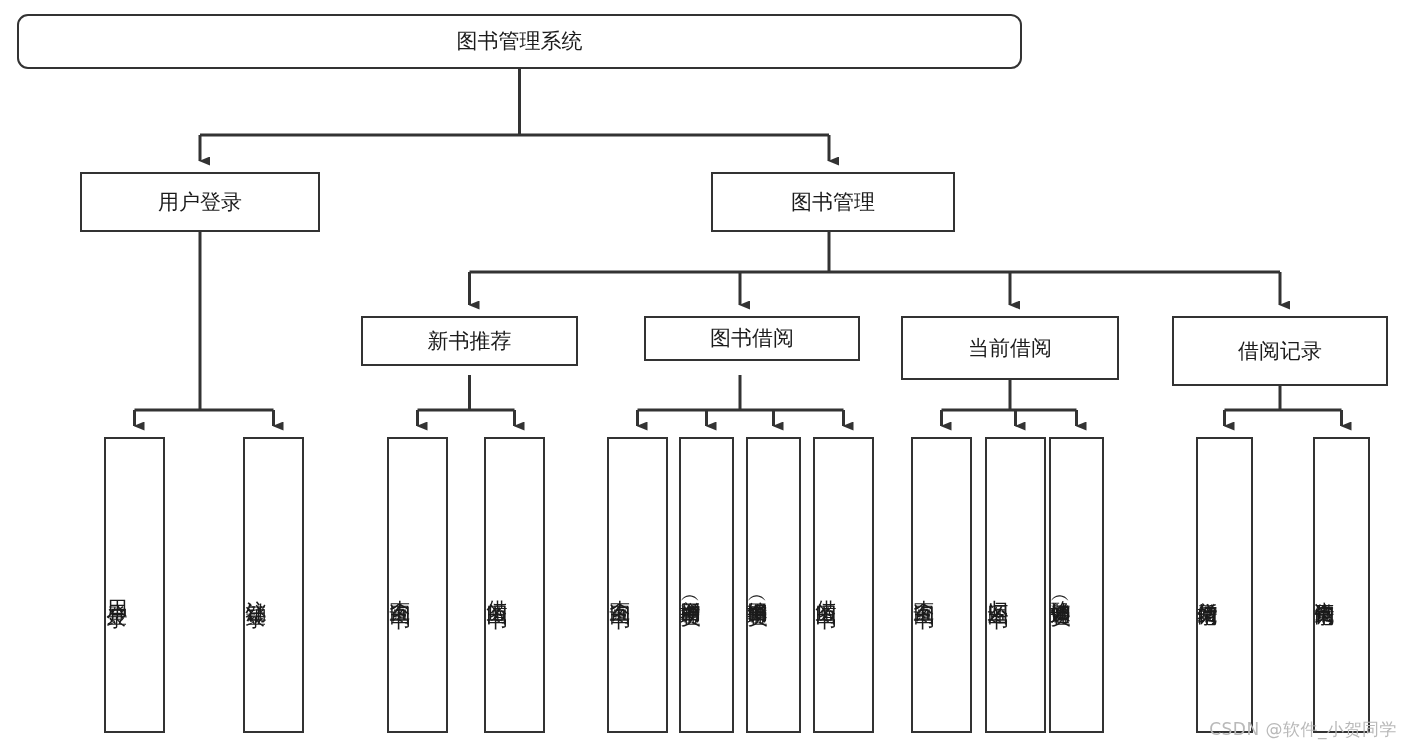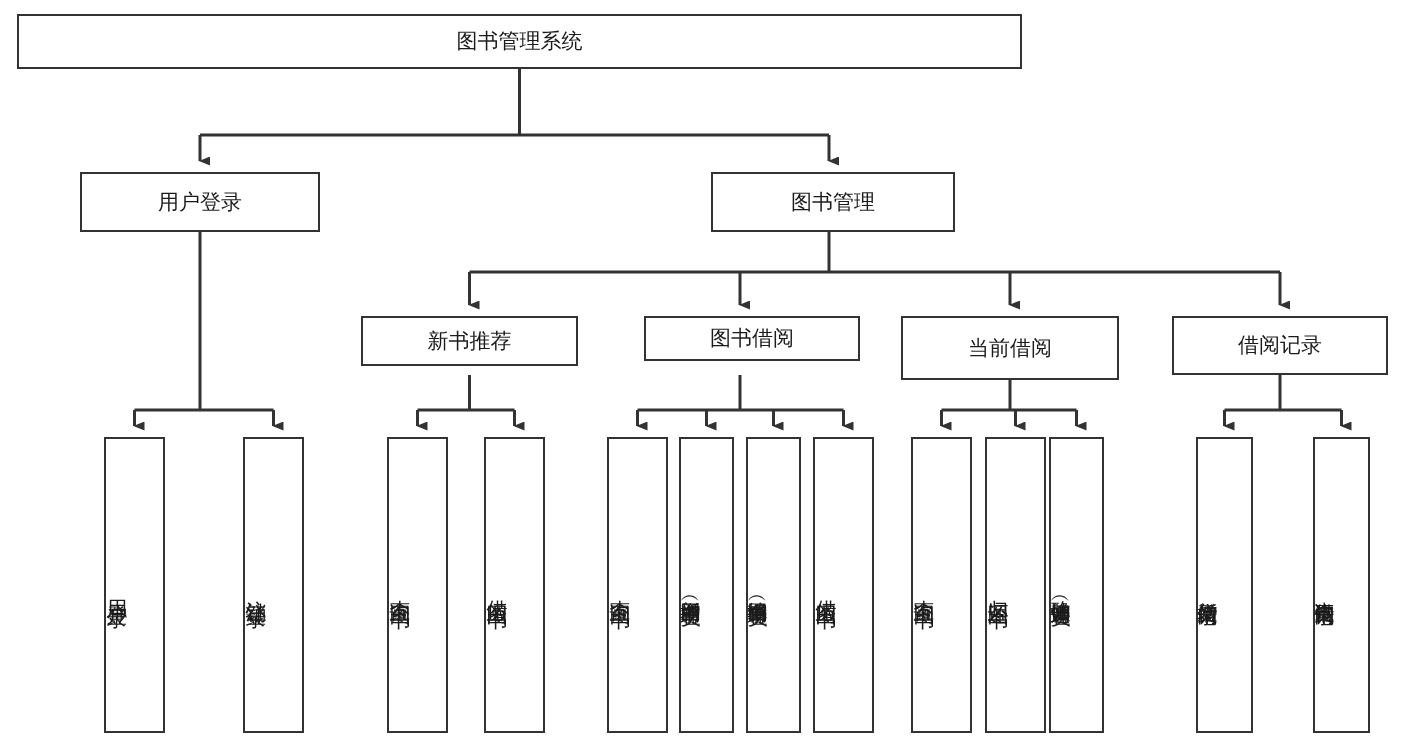--- a/index.html
+++ b/index.html
@@ -113,39 +113,39 @@
         <line x1="1015.5" y1="410" x2="1015.5" y2="426" stroke="#333333" stroke-width="3" marker-end="url(#arrowhead)"></line>
         <line x1="1076.5" y1="410" x2="1076.5" y2="426" stroke="#333333" stroke-width="3" marker-end="url(#arrowhead)"></line>
         <line x1="1280" y1="375" x2="1280" y2="410" stroke="#333333" stroke-width="3"></line>
         <line x1="1224.5" y1="410" x2="1341.5" y2="410" stroke="#333333" stroke-width="3"></line>
         <line x1="1224.5" y1="410" x2="1224.5" y2="426" stroke="#333333" stroke-width="3" marker-end="url(#arrowhead)"></line>
         <line x1="1341.5" y1="410" x2="1341.5" y2="426" stroke="#333333" stroke-width="3" marker-end="url(#arrowhead)"></line>
       </g>
   </svg>
 
   <div id="node-layer">
-      <div class="node h" style="left: 17px; top: 14px; width: 1005px; height: 55px;">
+      <div class="node h" style="left: 17px; top: 14px; width: 1005px; height: 55px; border-radius: 11px;">
         <span class="node-label">图书管理系统</span>
       </div>
       <div class="node h" style="left: 80px; top: 172px; width: 240px; height: 60px;">
         <span class="node-label">用户登录</span>
       </div>
       <div class="node h" style="left: 711px; top: 172px; width: 244px; height: 60px;">
         <span class="node-label">图书管理</span>
       </div>
       <div class="node h" style="left: 361px; top: 316px; width: 217px; height: 50px;">
         <span class="node-label">新书推荐</span>
       </div>
       <div class="node h" style="left: 644px; top: 316px; width: 216px; height: 45px;">
         <span class="node-label">图书借阅</span>
       </div>
       <div class="node h" style="left: 901px; top: 316px; width: 218px; height: 64px;">
         <span class="node-label">当前借阅</span>
       </div>
-      <div class="node h" style="left: 1172px; top: 316px; width: 216px; height: 59px;">
+      <div class="node h" style="left: 1172px; top: 316px; width: 216px; height: 70px;">
         <span class="node-label">借阅记录</span>
       </div>
       <div class="node v" style="left: 104px; top: 437px; width: 61px; height: 296px;">
         <span class="node-label">用户登录</span>
       </div>
       <div class="node v" style="left: 243px; top: 437px; width: 61px; height: 296px;">
         <span class="node-label">注销登录</span>
       </div>
       <div class="node v" style="left: 387px; top: 437px; width: 61px; height: 296px;">
         <span class="node-label">查询图书</span>
@@ -175,13 +175,14 @@
         <span class="node-label">确认归还（管理员）</span>
       </div>
       <div class="node v tall" style="left: 1196px; top: 437px; width: 57px; height: 296px;">
         <span class="node-label">新增借阅记录</span>
       </div>
       <div class="node v tall" style="left: 1313px; top: 437px; width: 57px; height: 296px;">
         <span class="node-label">查询借阅记录</span>
       </div>
     </div>
 
+  <div id="watermark">CSDN @软件_小贺同学</div>
 </div>
 
 </body></html>

